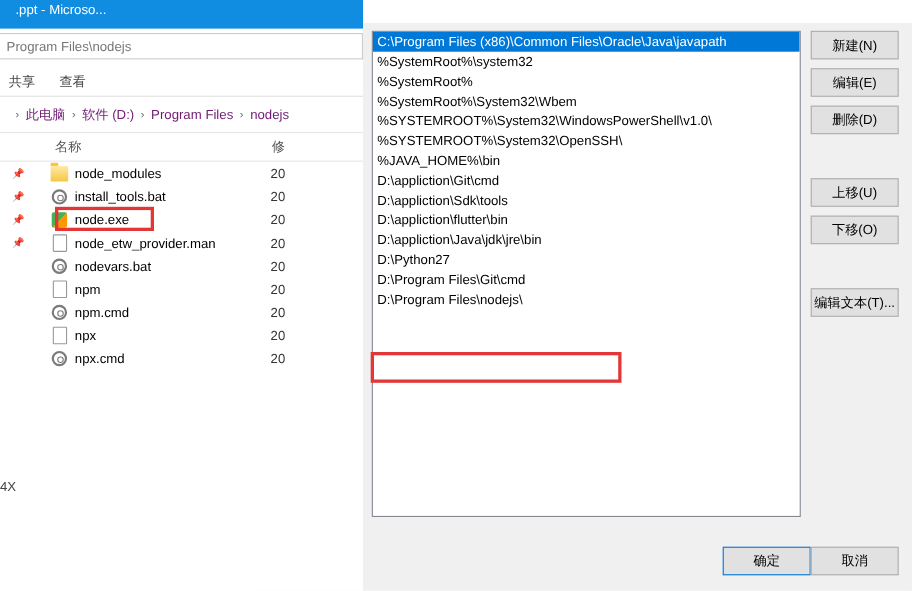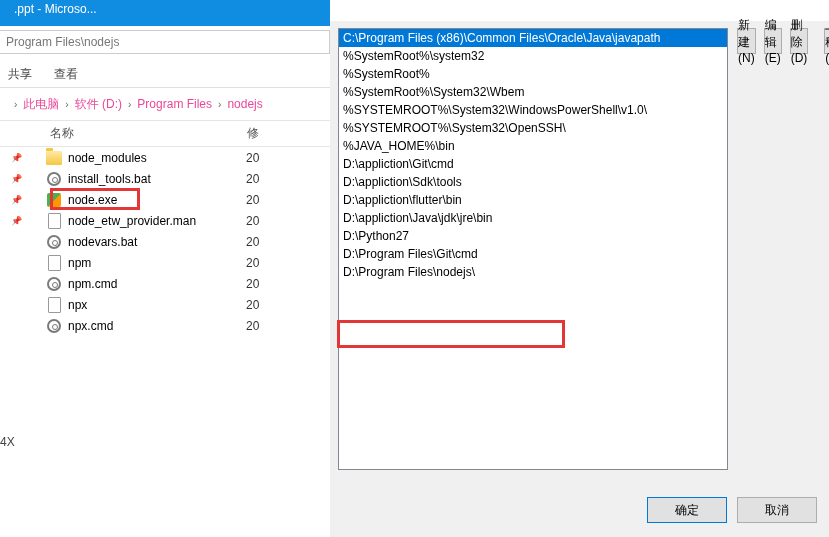--- a/index.html
+++ b/index.html
@@ -61,21 +61,21 @@
     
     .breadcrumb-row {
       position: absolute;
       top: 92px;
       left: 8px;
       right: 0;
       height: 24px;
       display: flex;
       align-items: center;
     }
-    .breadcrumb-row .crumb { color: #ec4899; }
+    .breadcrumb-row .crumb { color: #701a75; }
     .breadcrumb-row .chev {
       margin: 0 6px;
       font-size: 10px;
       color: #666;
     }
     
     .file-area {
       position: absolute;
       top: 120px;
       left: 0;
@@ -219,21 +219,21 @@
       background: #0078d7;
       color: #fff;
     }
     
     .btn-col {
       position: absolute;
       right: 12px;
       top: 7px;
       width: 80px;
       display: flex;
-      flex-direction: row;
+      flex-direction: column;
       gap: 8px;
     }
     .btn-col .gap-large { height: 24px; }
     
     .win-btn {
       height: 26px;
       border: 1px solid #adadad;
       background: #e1e1e1;
       display: flex;
       align-items: center;
@@ -241,21 +241,20 @@
       cursor: pointer;
       font-size: 12px;
     }
     .win-btn.primary { border-color: #0078d7; }
     
     .bottom-btns {
       position: absolute;
       bottom: 14px;
       right: 12px;
       display: flex;
-      gap: 10px;
     }
     .bottom-btns .win-btn { width: 80px; }
     
     .statusbar-left {
       position: absolute;
       left: 0;
       bottom: 88px;
       color: #444;
     }
     

